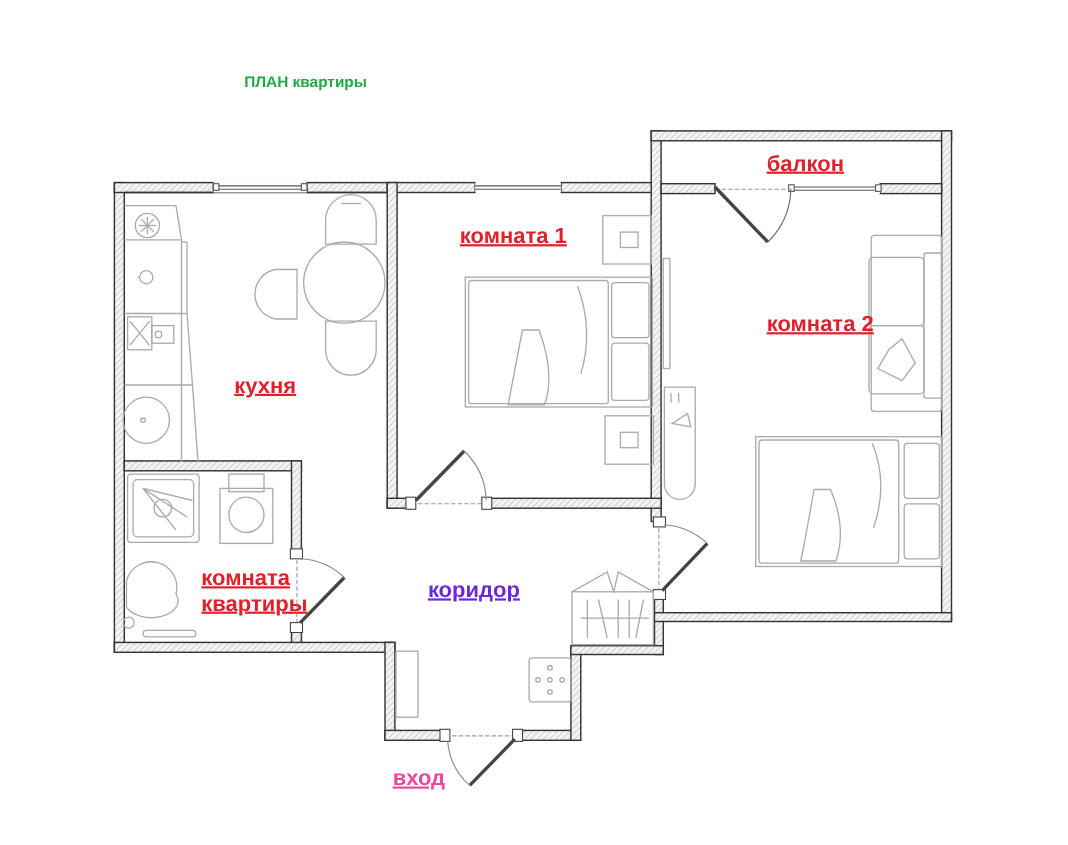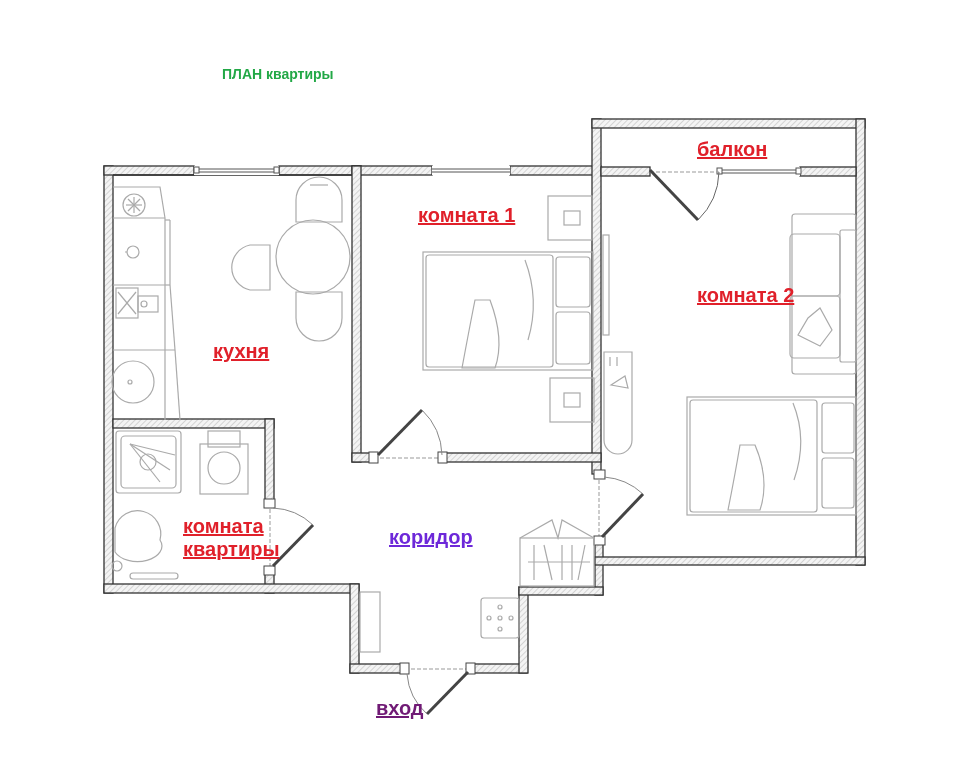--- a/index.html
+++ b/index.html
@@ -219,13 +219,13 @@
 
 <div class="lbl title" style="left:222px; top:66px; color:#22a846;">ПЛАН квартиры</div>
 
 <div class="lbl room" style="left:213px; top:340px; color:#e0202a;">кухня</div>
 <div class="lbl room" style="left:418px; top:204px; color:#e0202a;">комната 1</div>
 <div class="lbl room" style="left:669px; top:284px; color:#e0202a;margin-left:28px;">комната 2</div>
 <div class="lbl room" style="left:697px; top:138px; color:#e0202a;">балкон</div>
 <div class="lbl room" style="left:183px; top:515px; color:#e0202a;">комната</div>
 <div class="lbl room" style="left:183px; top:538px; color:#e0202a;">квартиры</div>
 <div class="lbl room" style="left:389px; top:526px; color:#6d28d9;">коридор</div>
-<div class="lbl room" style="left:376px; top:697px; color:#701a75;">вход</div>
+<div class="lbl room" style="left:357px; top:697px; color:#ec4899;">вход</div>
 
 </body></html>

